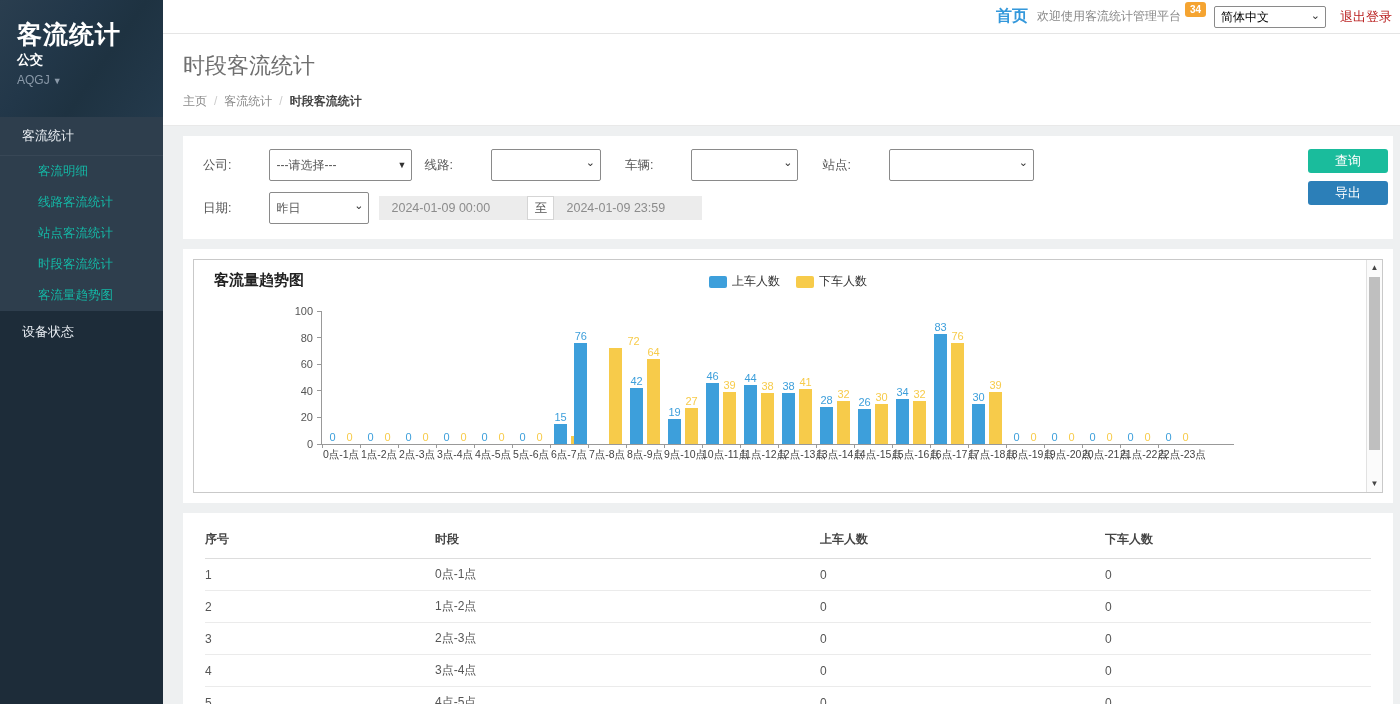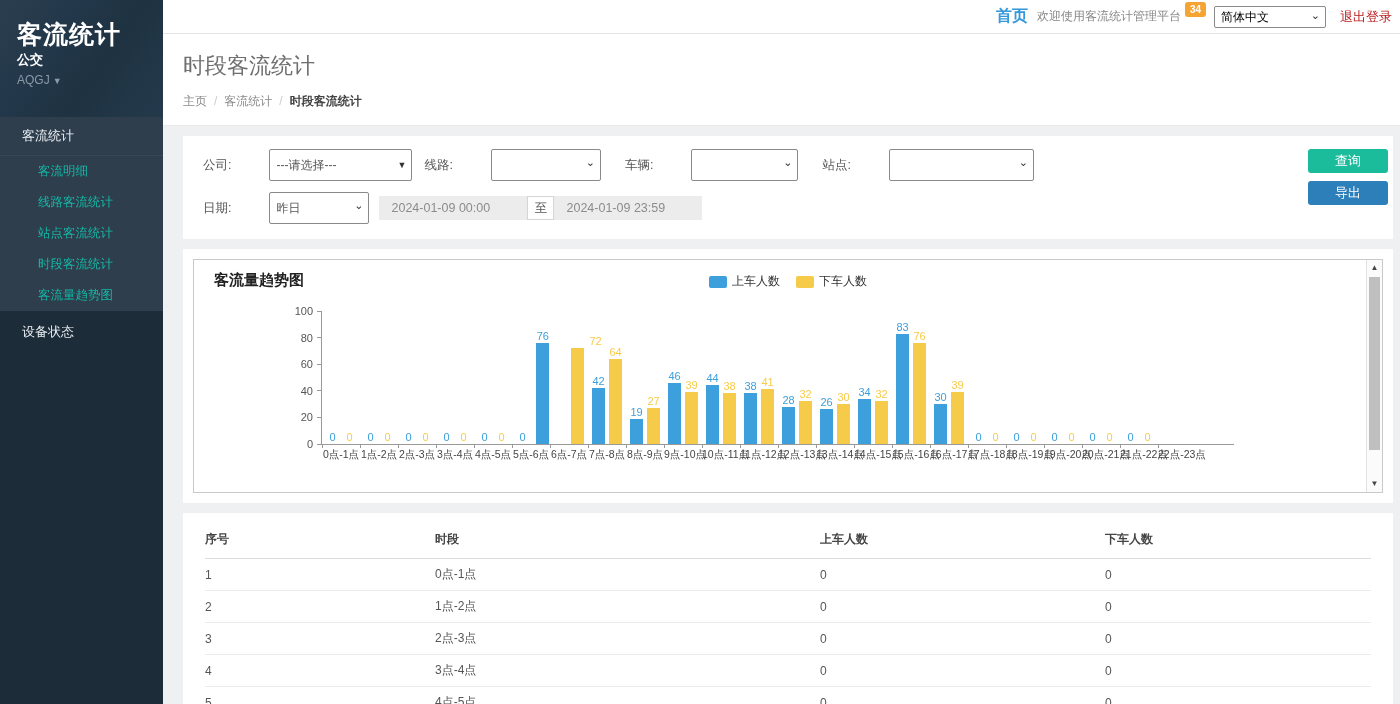--- a/index.html
+++ b/index.html
@@ -260,20 +260,30 @@
                   <div class="bval" style="color: rgb(61, 159, 219);">0</div>
                   <div class="bar" style="height: 0px; background: rgb(61, 159, 219);"></div>
                 </div>
                 <div class="barcol">
                   <div class="bval" style="color: rgb(247, 203, 74);">0</div>
                   <div class="bar" style="height: 0px; background: rgb(247, 203, 74);"></div>
                 </div>
               </div>
               <div class="group">
                 <div class="barcol">
+                  <div class="bval" style="color: rgb(61, 159, 219);">15</div>
+                  <div class="bar" style="height: 19.95px; background: rgb(61, 159, 219);"></div>
+                </div>
+                <div class="barcol">
+                  <div class="bval" style="color: rgb(247, 203, 74);">6</div>
+                  <div class="bar" style="height: 7.98px; background: rgb(247, 203, 74);"></div>
+                </div>
+              </div>
+              <div class="group">
+                <div class="barcol">
                   <div class="bval" style="color: rgb(61, 159, 219);">76</div>
                   <div class="bar" style="height: 101.08px; background: rgb(61, 159, 219);"></div>
                 </div>
                 <div class="barcol">
                   <div class="bval" style="color: rgb(247, 203, 74); margin-left: 36px;">72</div>
                   <div class="bar" style="height: 95.76px; background: rgb(247, 203, 74);"></div>
                 </div>
               </div>
               <div class="group">
                 <div class="barcol">

